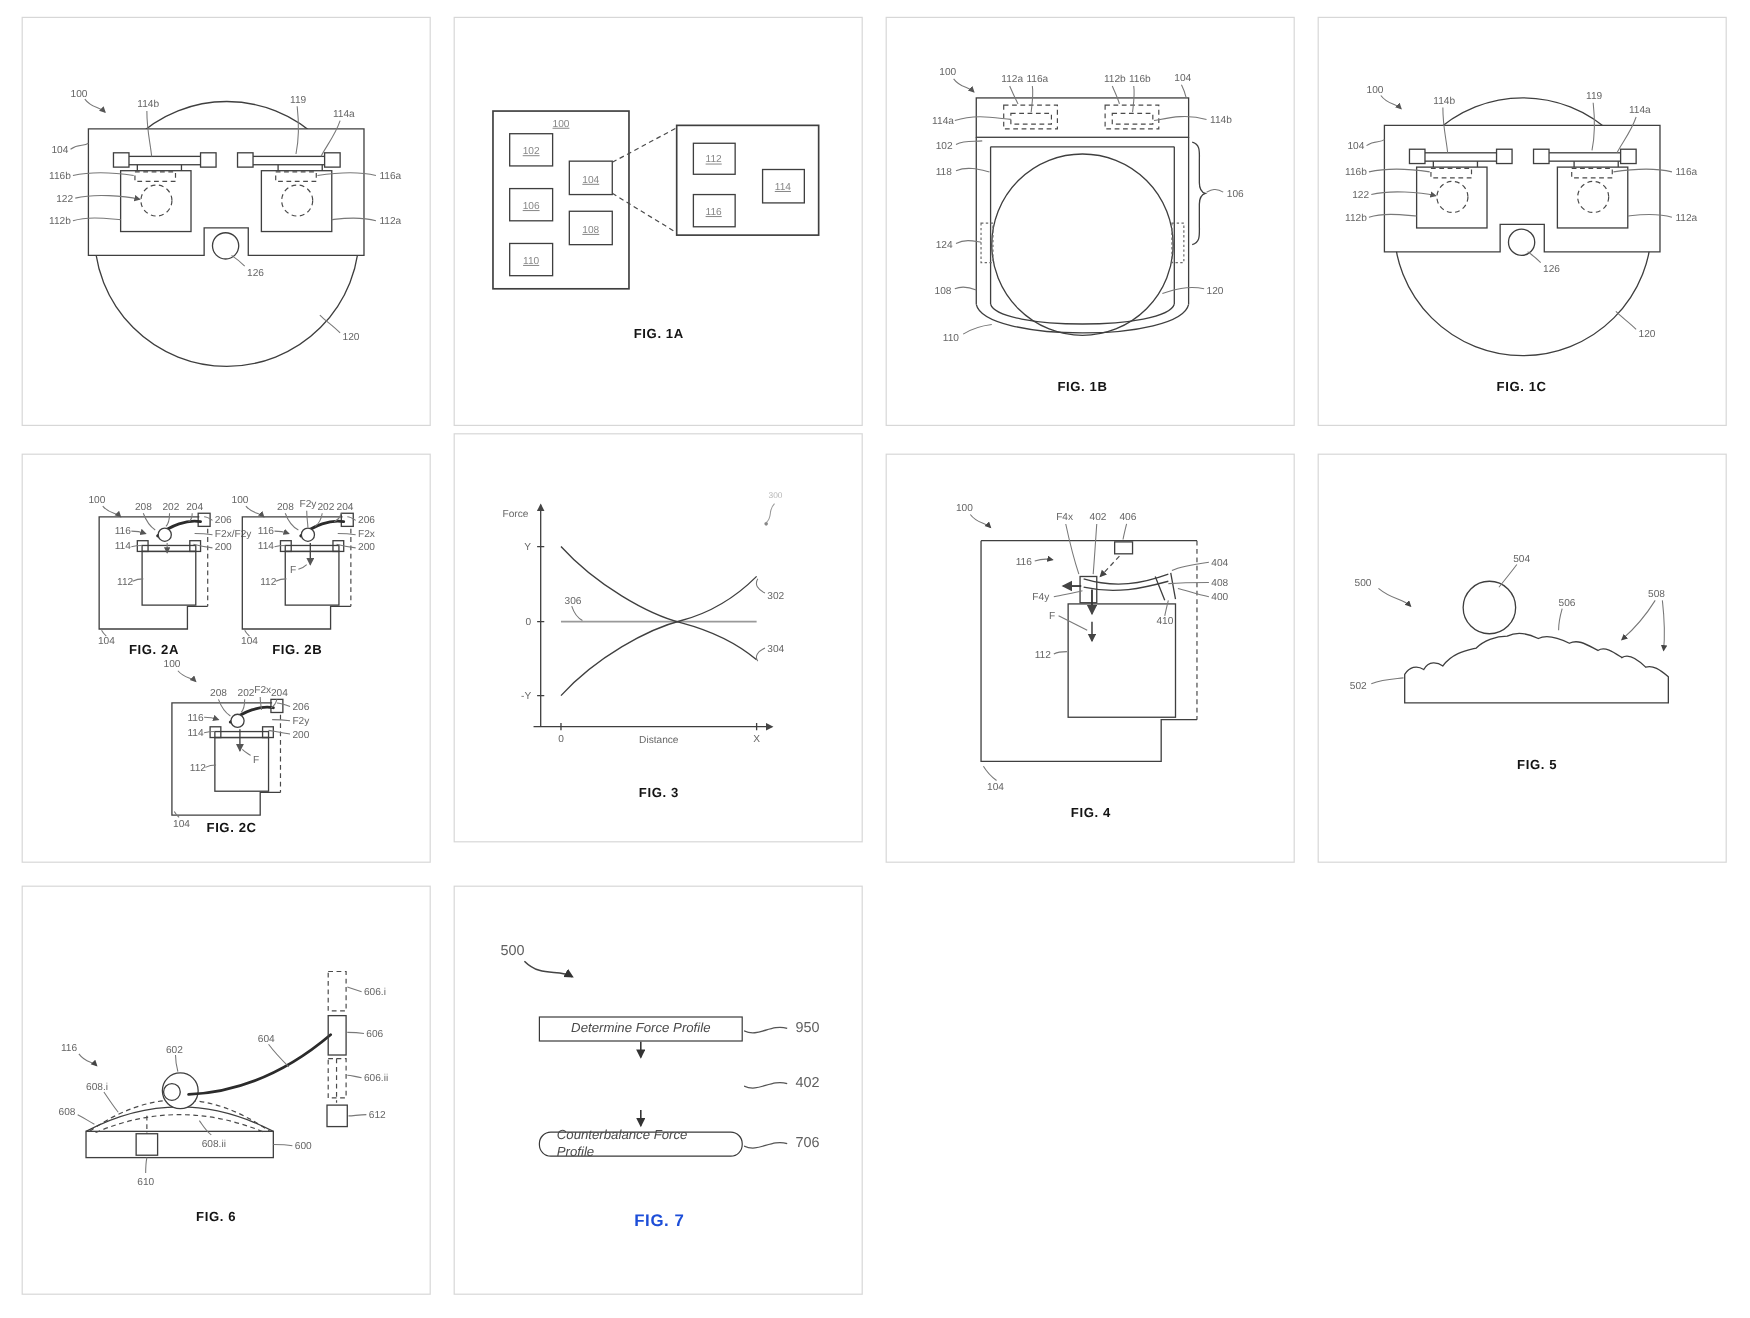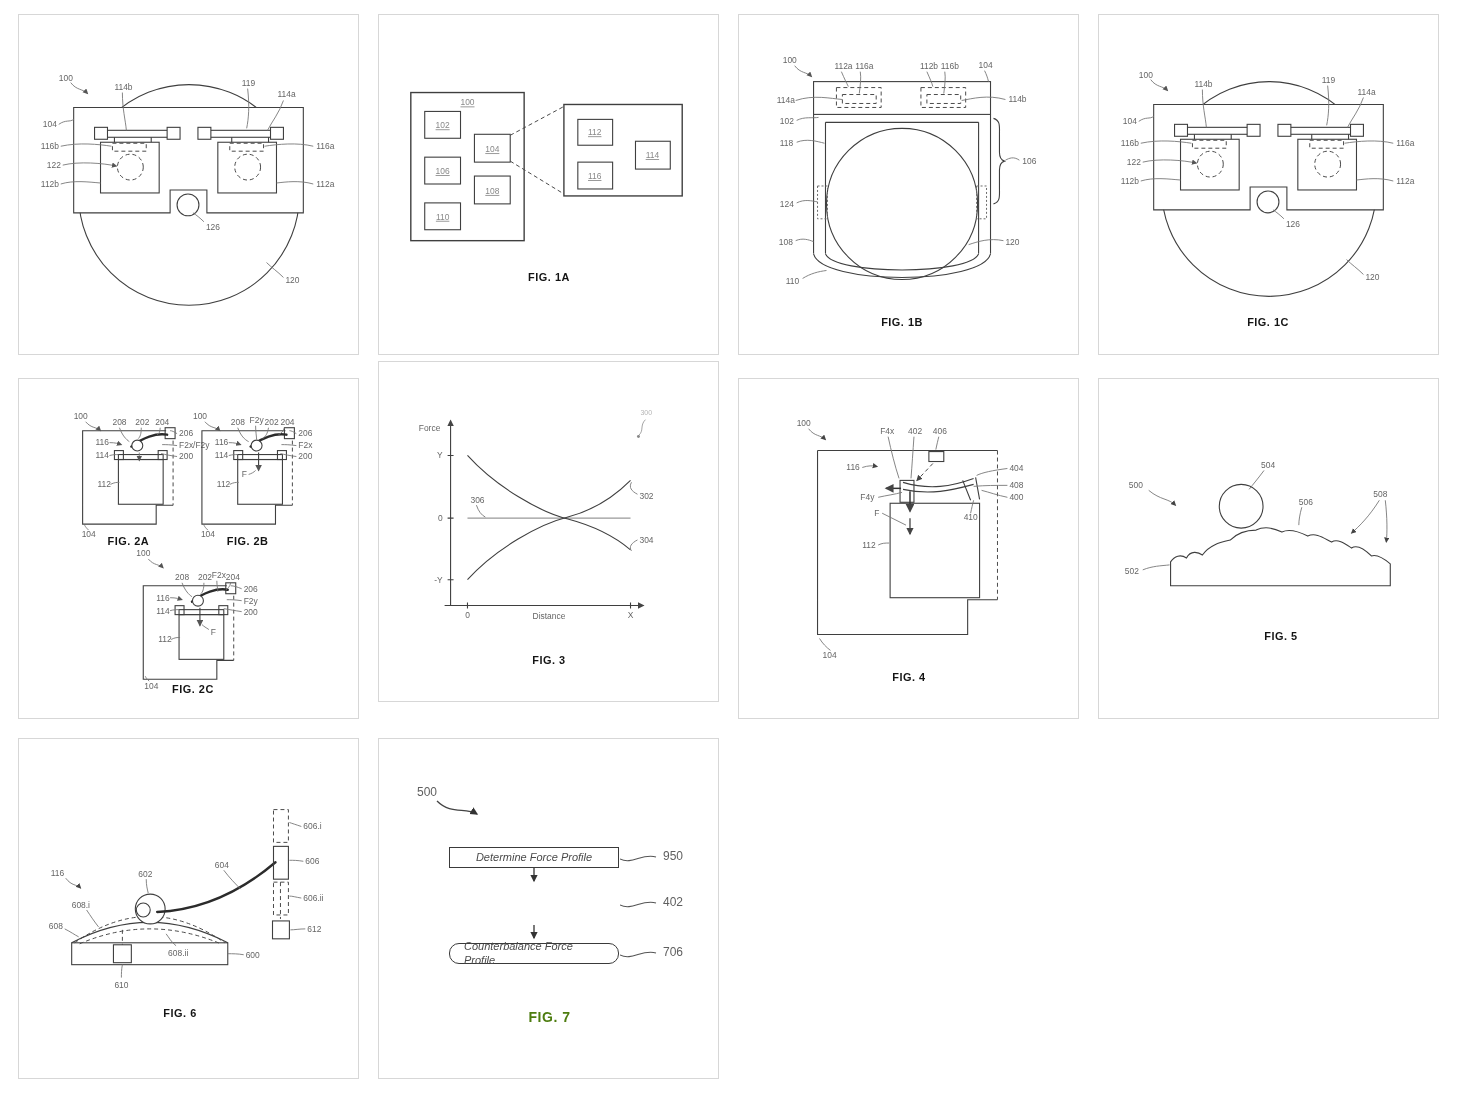--- a/index.html
+++ b/index.html
@@ -16,21 +16,21 @@
   .gray{stroke:#9a9a9a;}
   .lbl{font-size:8.5px;fill:#666;}
   .lbl2{font-size:8.5px;fill:#888;text-decoration:underline;}
   .cap{font-size:11px;font-weight:bold;fill:#141414;letter-spacing:.5px;}
   .faint{font-size:7px;fill:#b5b5b5;}
   .mid{text-anchor:middle;}
   .end{text-anchor:end;}
   
   .f7box{position:absolute;border:1.4px solid #3a3a3a;display:flex;align-items:center;justify-content:center;text-align:left;font-size:11px;color:#4a4a4a;line-height:1.25;padding:0 14px;box-sizing:border-box;font-style:italic;}
   .f7ref{position:absolute;font-size:12px;color:#5f5f5f;}
-  .f7cap{position:absolute;left:0;width:341px;text-align:center;font-size:14px;font-weight:bold;color:#4d7c0f;letter-spacing:.5px;}
+  .f7cap{position:absolute;left:0;width:341px;text-align:center;font-size:14px;font-weight:bold;color:#1d4ed8;letter-spacing:.5px;}
 </style>
 </head>
 <body>
 
 <div class="panel" style="left:18px;top:14px;">
 <svg width="339" height="339" viewBox="0 0 341 341">
   <defs>
         <marker id="a1" markerWidth="7" markerHeight="7" refX="5" refY="3" orient="auto">
           <path d="M0,0 L6,3 L0,6 Z" fill="#555"></path>
         </marker>

